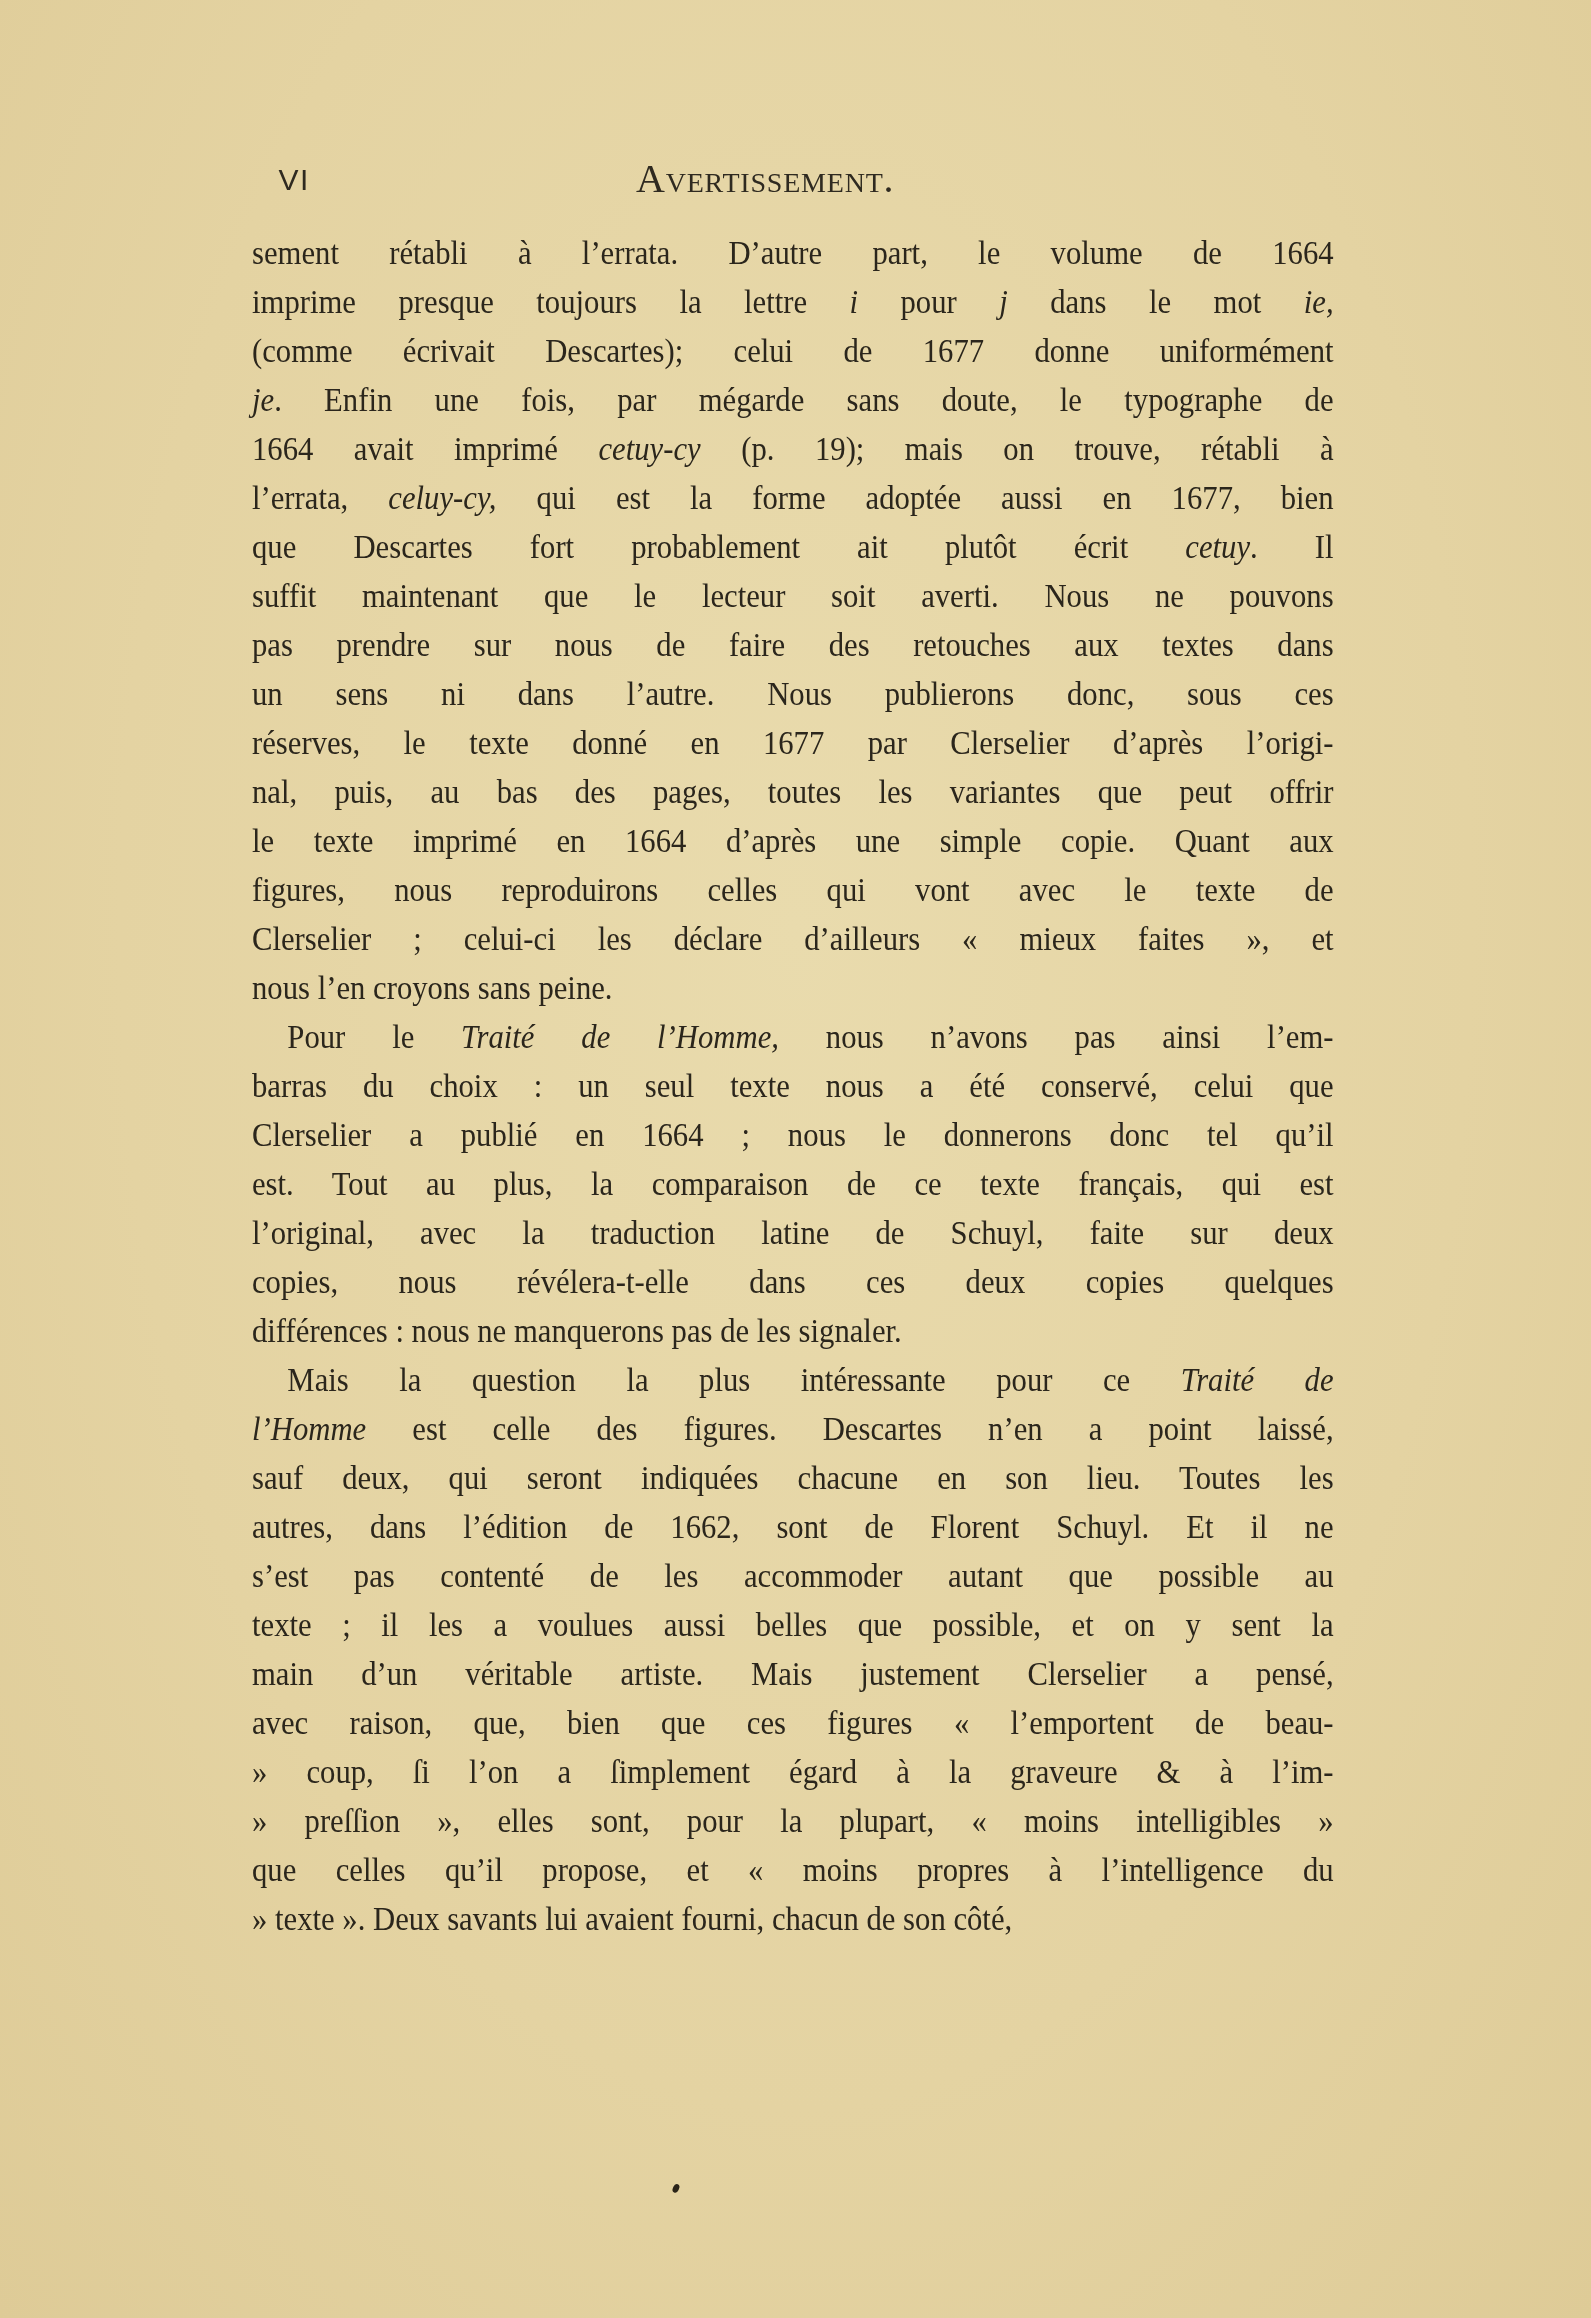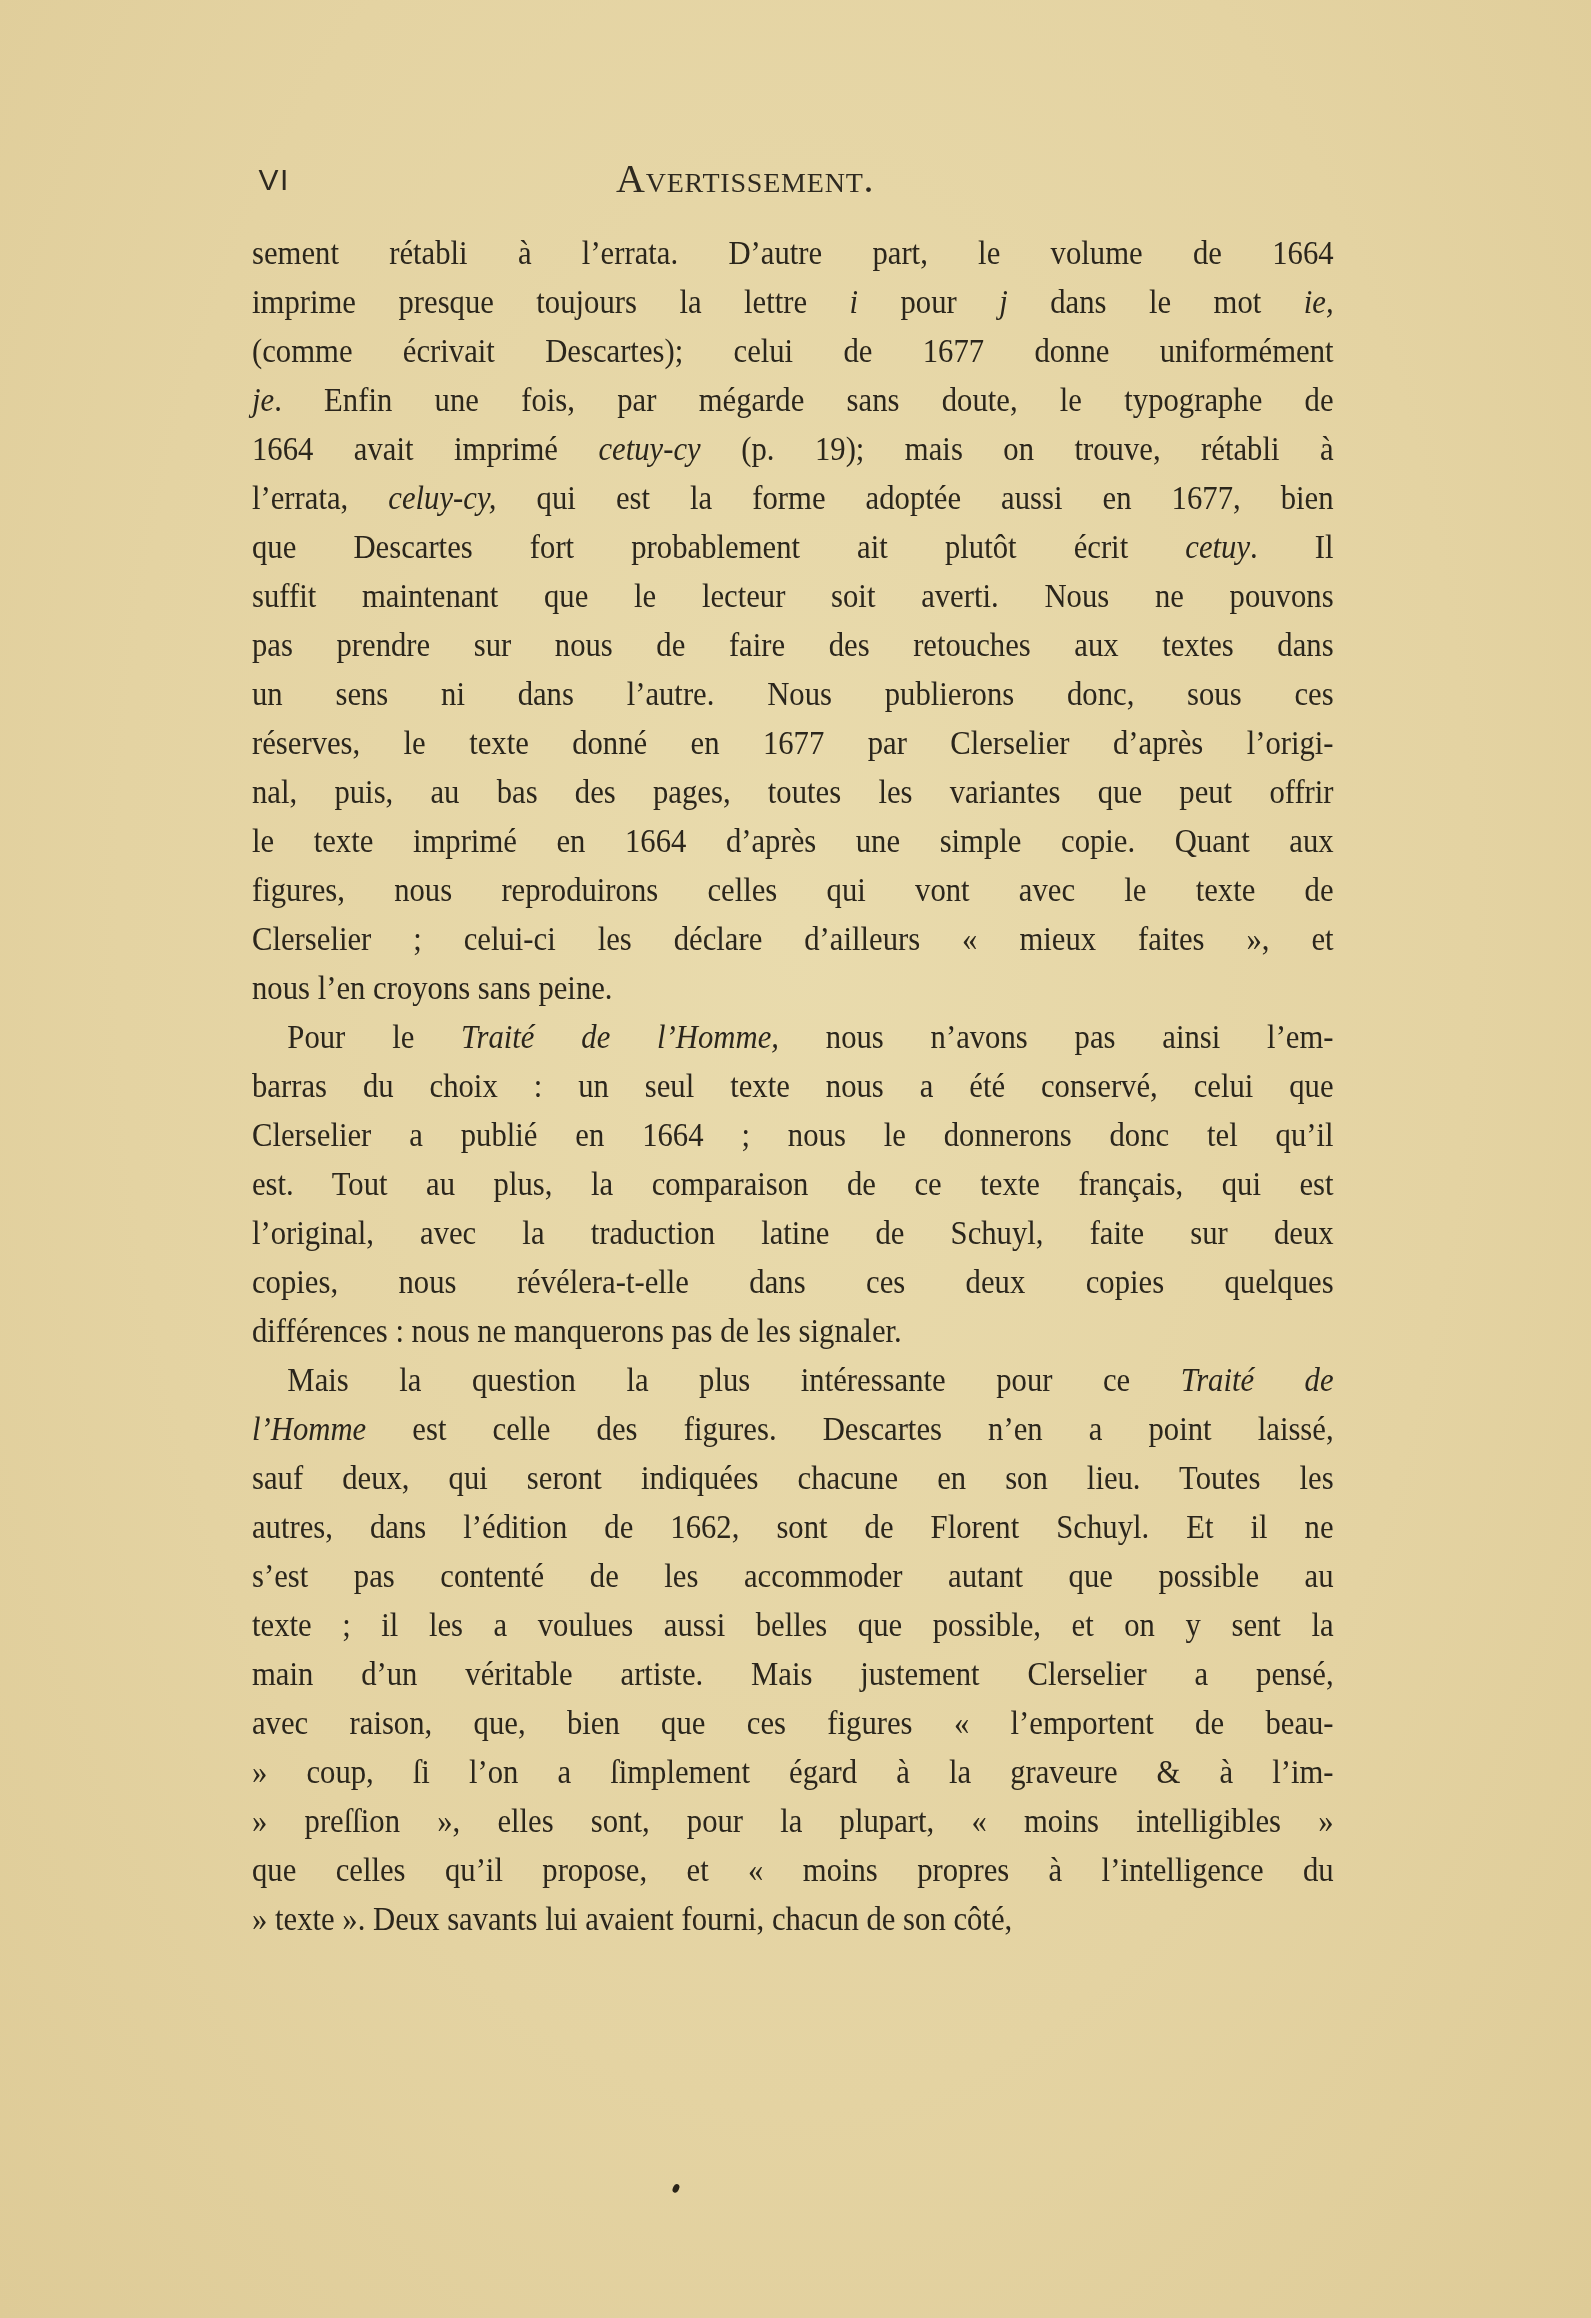--- a/index.html
+++ b/index.html
@@ -18,20 +18,21 @@
     }
     .page {
       position: absolute;
       left: 252px;
       top: 152px;
       width: 1081px;
     }
     .running-head {
       position: relative;
       height: 56px;
+      margin-left: 20px;
     }
     .folio {
       position: absolute;
       left: 6.4px;
       top: 11.2px;
       font-family: "Liberation Sans", "DejaVu Sans", sans-serif;
       font-size: 30px;
       letter-spacing: 1.6px;
       color: #2f2a20;
     }

